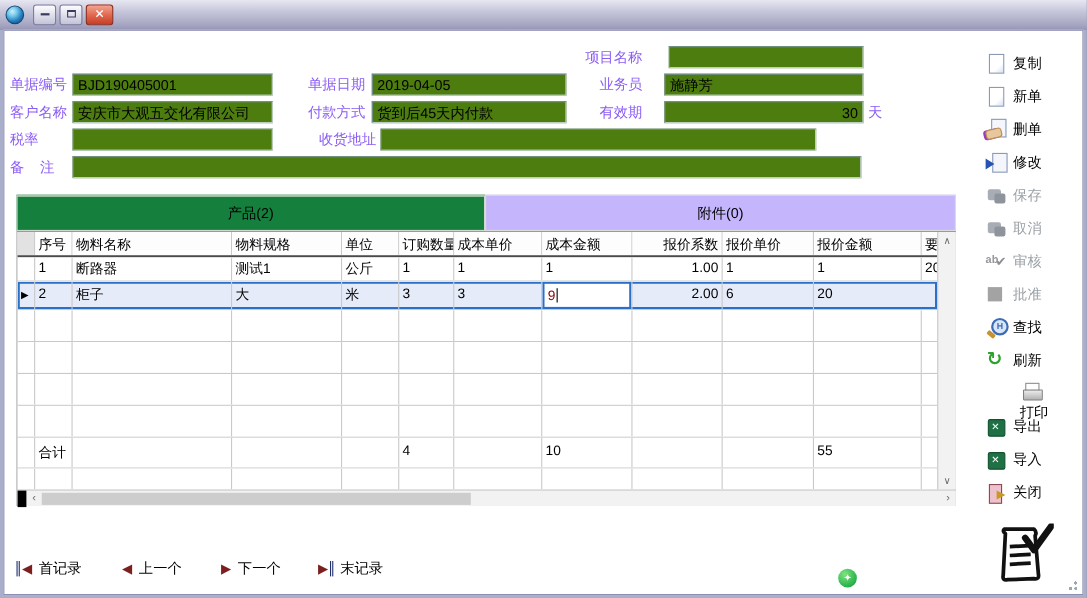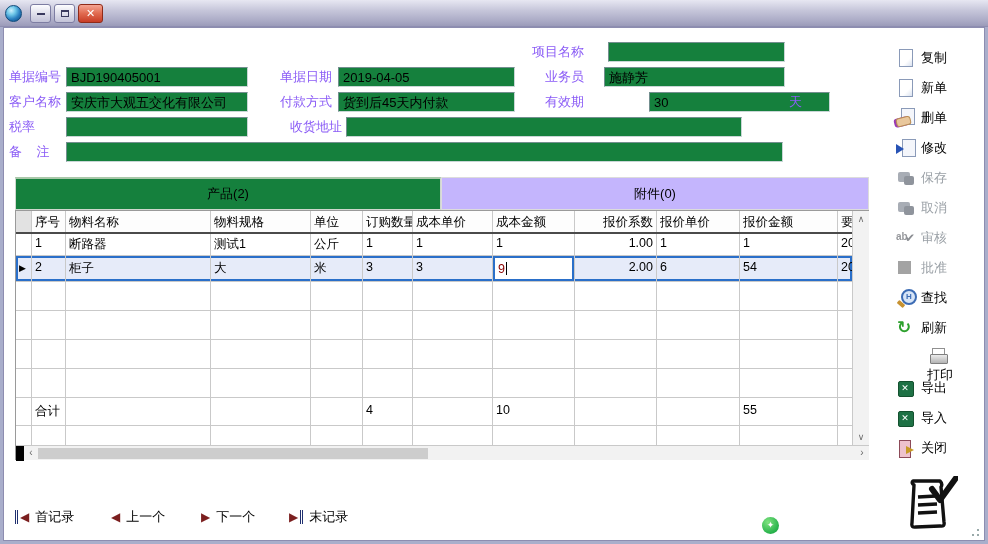--- a/index.html
+++ b/index.html
@@ -24,24 +24,24 @@
   .glyph-min { display:inline-block; width:8px; border-bottom:2px solid #3a3a5e; margin-bottom:2px; }
   .glyph-max { display:inline-block; width:8px; height:7px; border:1px solid #3a3a5e; border-top-width:2px; }
 
   
   .body { position:absolute; left:3px; right:3px; top:27px; bottom:3px; background:#ffffff;
     border:1px solid #8d8db0; overflow:hidden; }
 
   
   .lbl { position:absolute; font-size:13px; color:#8b5cf6; height:20px; line-height:20px; white-space:pre; }
   .lbl.r { text-align:right; }
-  .field { position:absolute; height:20px; background:#15803d; font-size:13px; line-height:17px;
+  .field { position:absolute; height:20px; background:#4d7c0f; font-size:13px; line-height:17px;
     padding:1px 4px; color:#000; border:1px solid; border-color:#738f8f #c9d6d6 #c9d6d6 #738f8f;
     overflow:hidden; white-space:nowrap; }
-  .field.num { text-align:left;margin-left:45px; }
+  .field.num { text-align:right; }
 
   
   .tabbar { position:absolute; left:11px; top:149px; width:854px; height:33px; display:flex; }
   .tab { height:33px; display:flex; align-items:center; justify-content:center; font-size:13px; color:#000; }
   .tab.active { width:426px; background:#15803d; border:1px solid #cfd8cf; border-top:2px solid #a9c8a9; }
   .tab.inactive { width:428px; background:#c4b5fd; border:1px solid #dcdcdc; }
 
   
   .grid-outer { position:absolute; left:11px; top:182px; width:854px; height:250px;
     border:1px solid #9a9a9a; background:#fff; }
@@ -230,21 +230,20 @@
           <div class="cell c4">3</div>
           <div class="cell c5">3</div>
           <div class="cell c6 editcell">
             <span class="editbox">
                 <span>9</span>
                 <span class="caret"></span>
               </span>
           </div>
           <div class="cell c7">2.00</div>
           <div class="cell c8">6</div>
-          <div class="cell c9">54</div>
           <div class="cell c10">20</div>
         </div>
 
         <div class="g-row row-empty">
           <div class="cell ind"></div>
             <div class="cell c0"></div>
             <div class="cell c1"></div>
             <div class="cell c2"></div>
             <div class="cell c3"></div>
             <div class="cell c4"></div>

